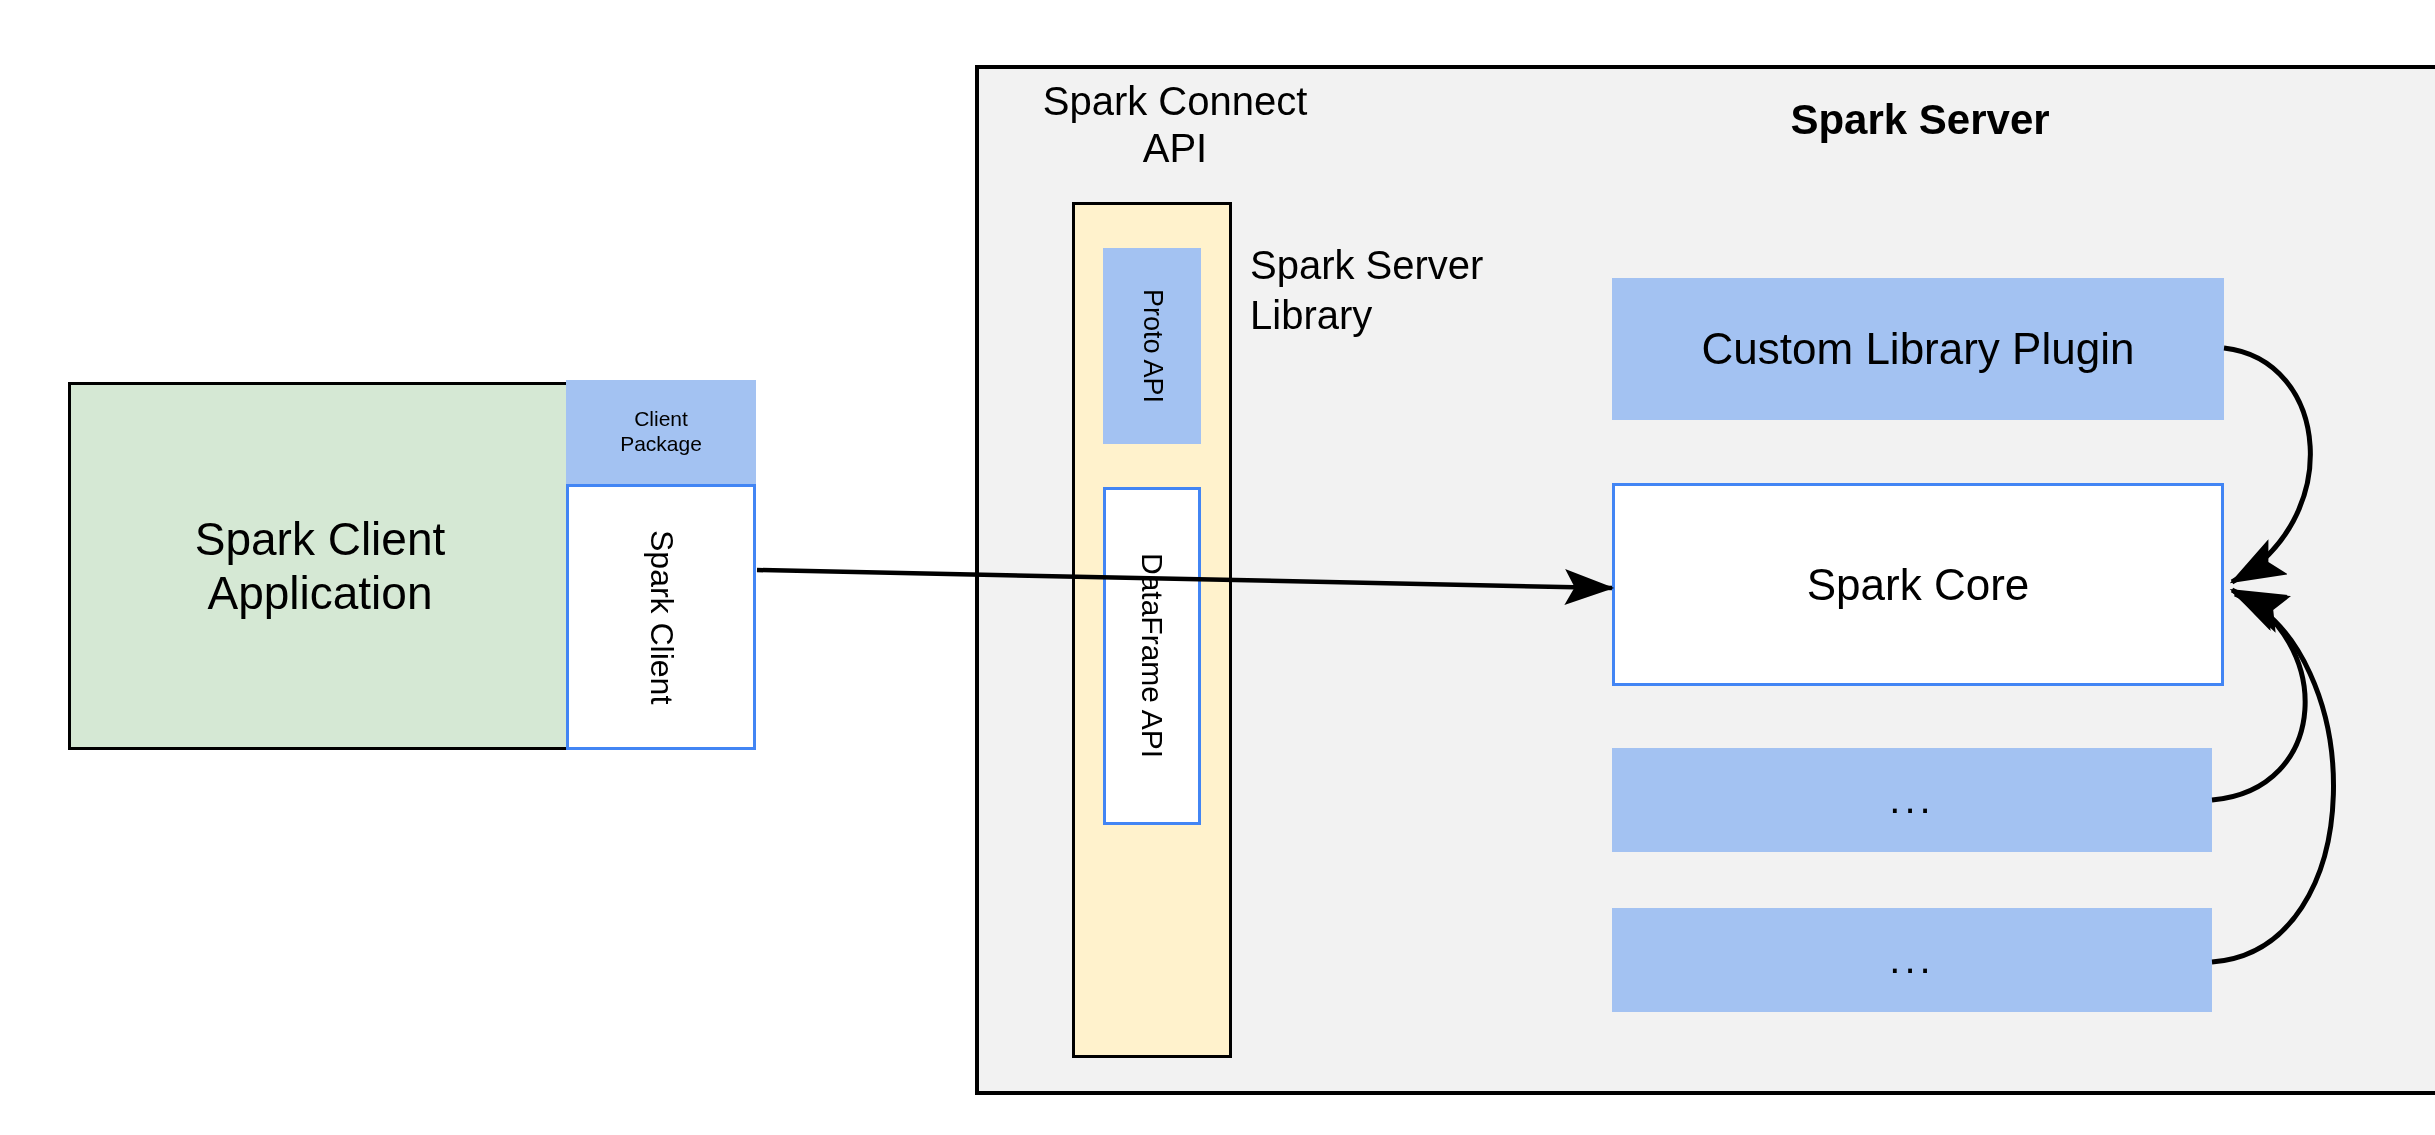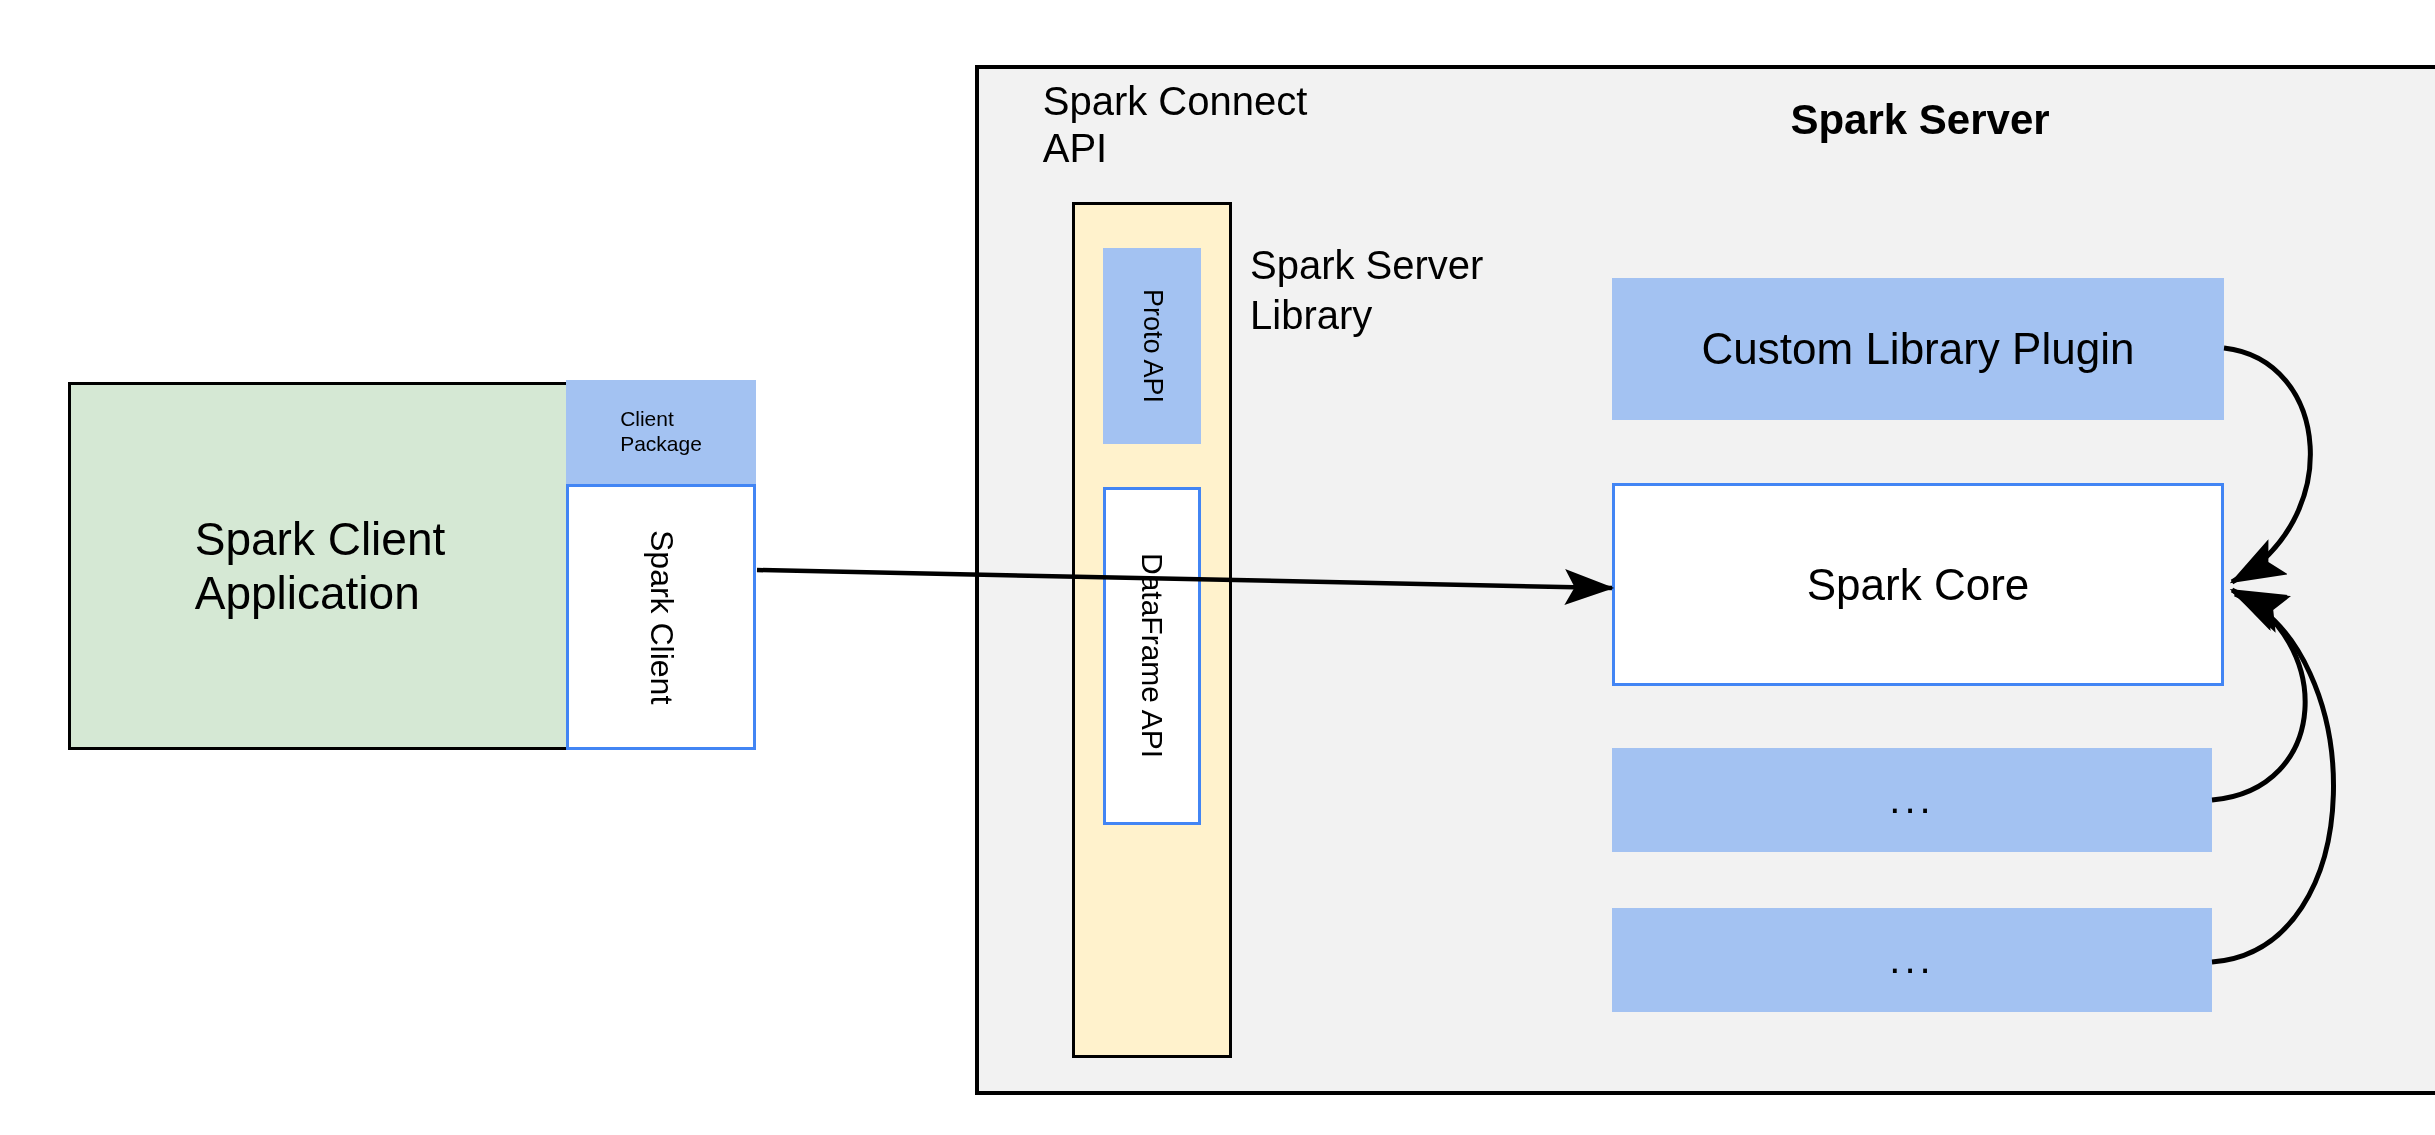--- a/index.html
+++ b/index.html
@@ -19,21 +19,21 @@
     overflow: hidden;
   }
 
   
   .box {
     position: absolute;
     box-sizing: border-box;
     display: flex;
     align-items: center;
     justify-content: center;
-    text-align: left;
+    text-align: center;
     color: #000000;
     line-height: 1.18;
   }
   .box-label {
     display: block;
     white-space: pre-line;
   }
 
   
   #client-app {

